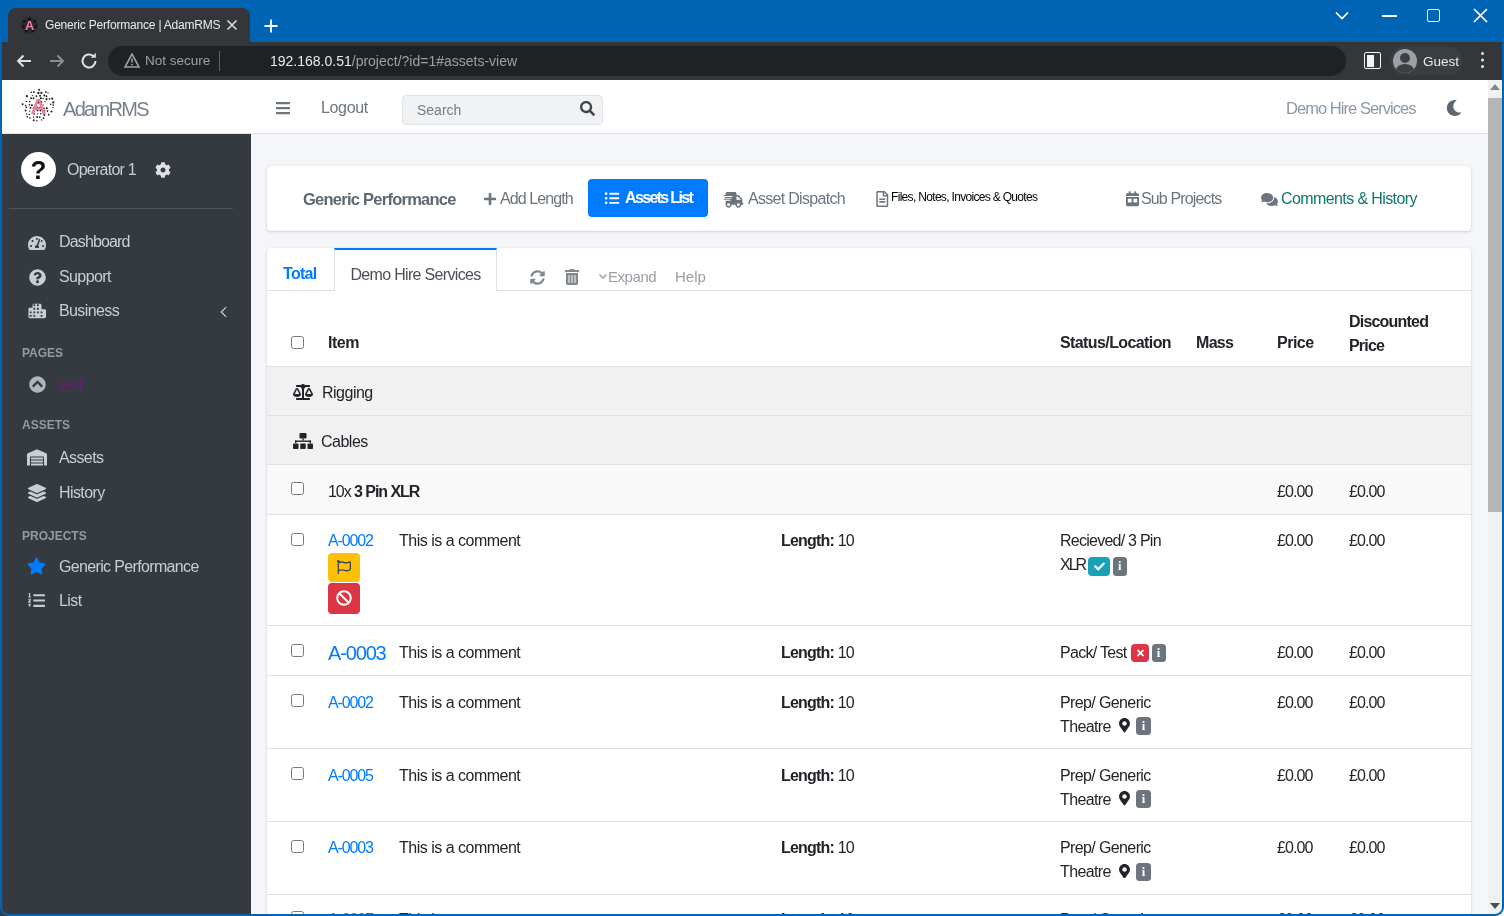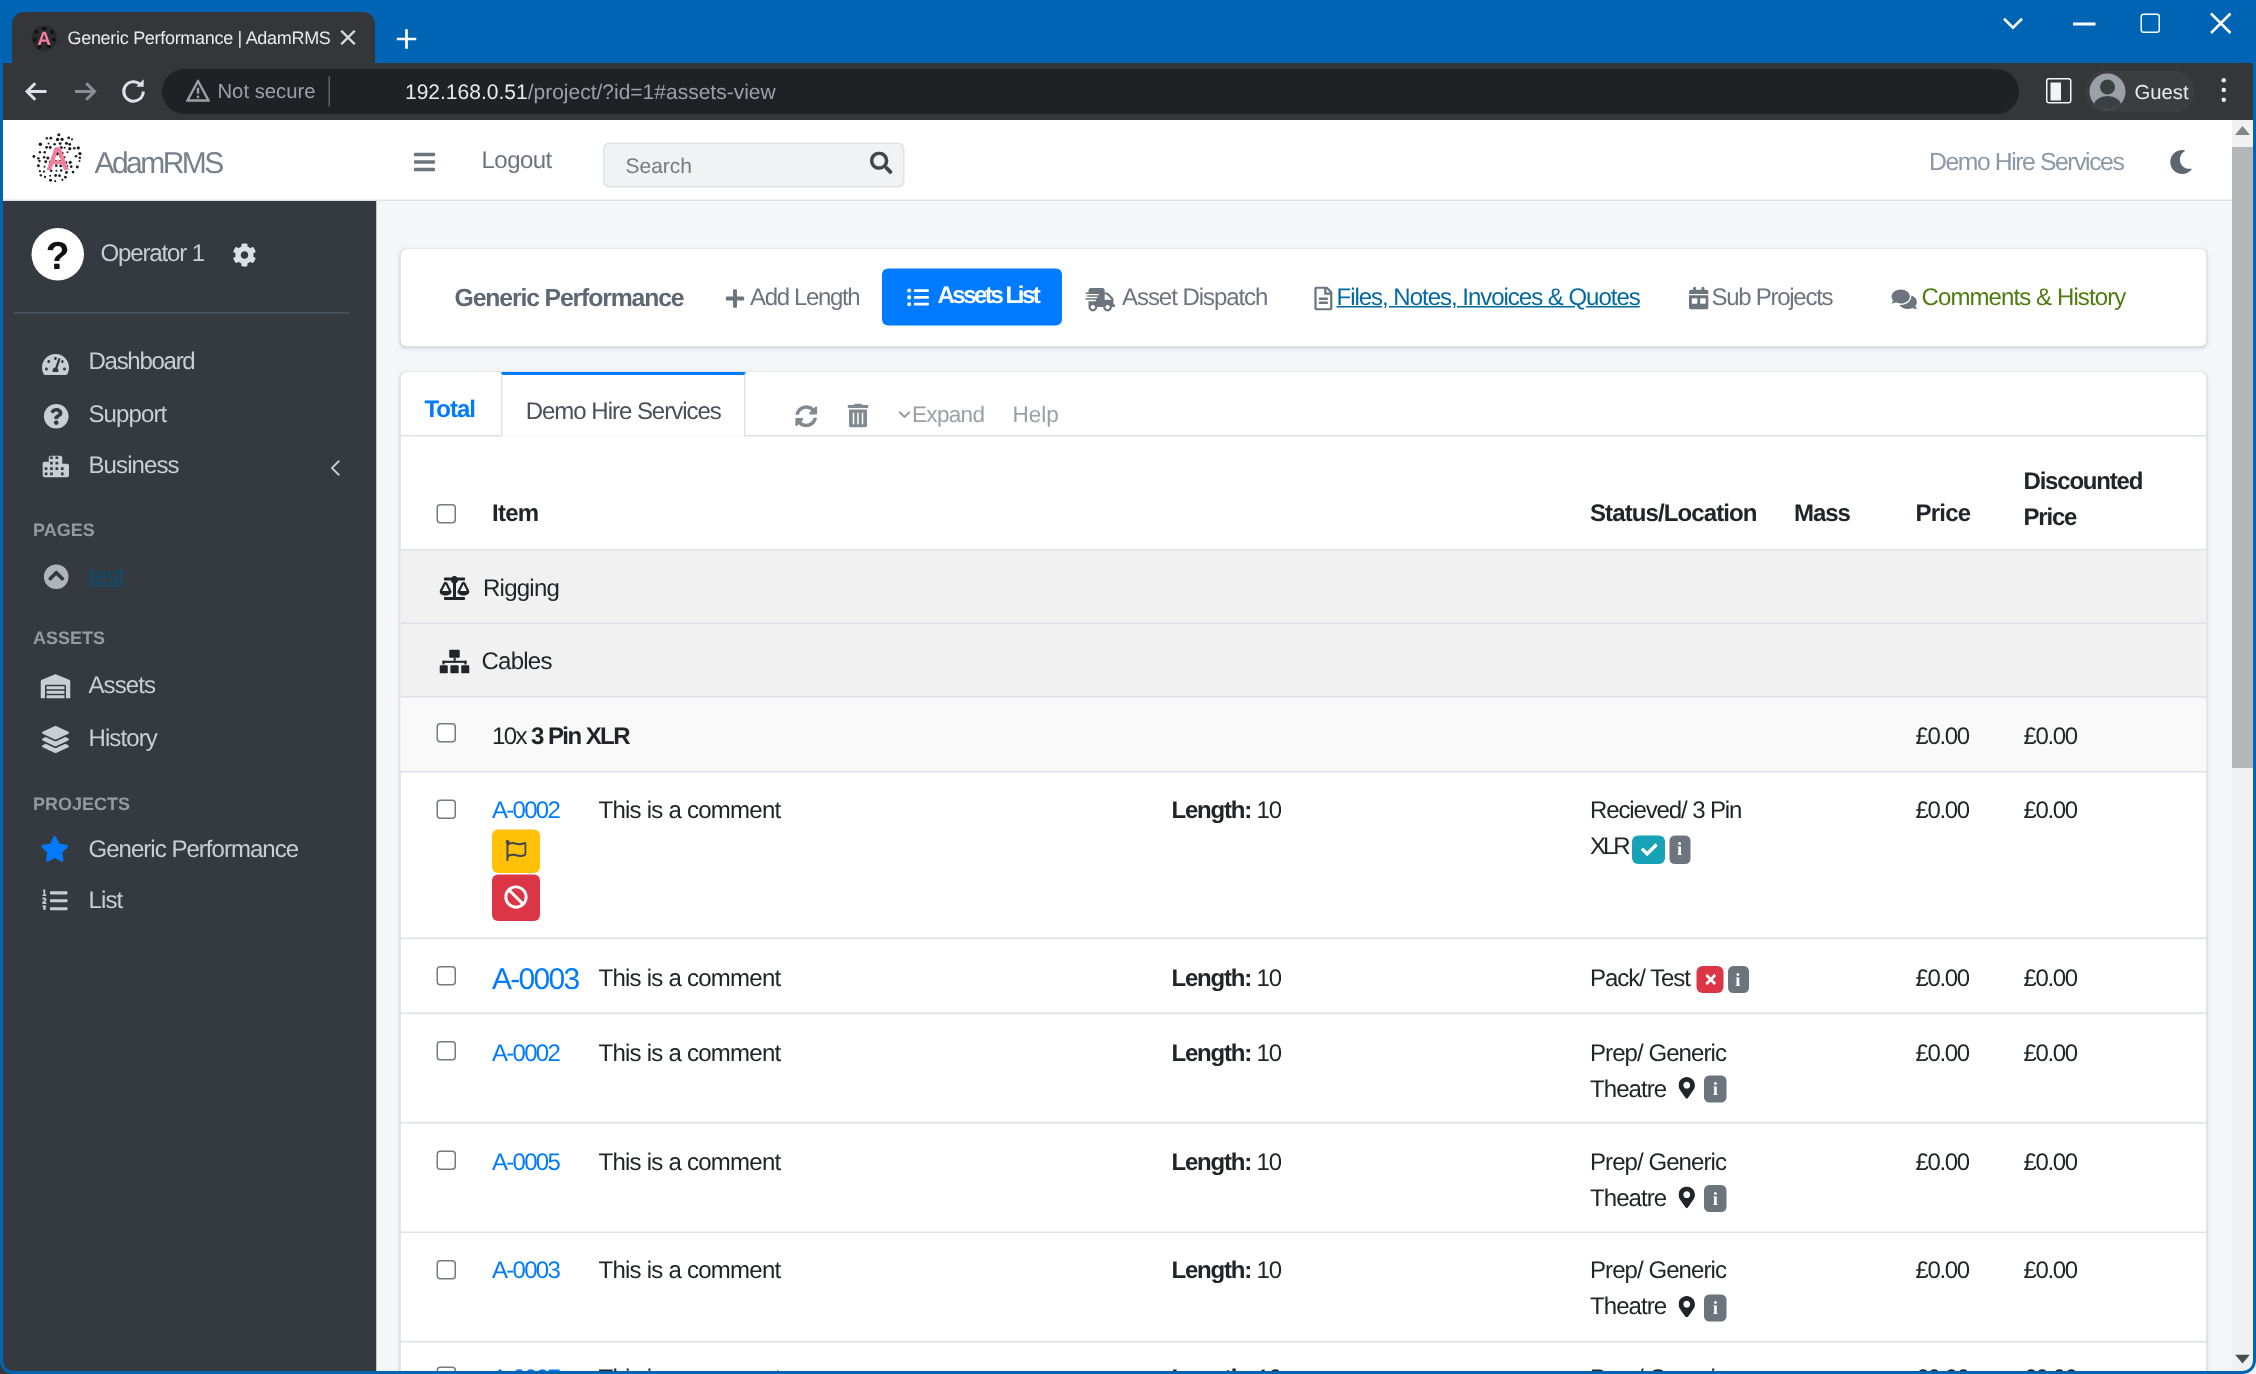--- a/index.html
+++ b/index.html
@@ -196,21 +196,21 @@
     <path fill="#c9ced4" d="M480 192V48c0-26.5-21.5-48-48-48H208c-26.5 0-48 21.5-48 48v96h-96c-26.5 0-48 21.5-48 48v272c0 26.5 21.5 48 48 48h528c26.5 0 48-21.5 48-48V240c0-26.5-21.5-48-48-48h-112zM128 464H64v-64h64v64zm0-128H64v-64h64v64zm128 128h-64v-64h64v64zm0-128h-64v-64h64v64zm0-128h-64v-64h64v64zm0-128h-64V16h64v64zm128 256h-64v-64h64v64zm0-128h-64v-64h64v64zm0-128h-64V16h64v64zm128 384h-64v-64h64v64zm0-128h-64v-64h64v64z"></path>
   </svg>
 <div class="abs" style="left:59px;top:302px;font-size:16px;color:#c9ced4;letter-spacing:-0.6px;">Business</div>
 <svg class="abs" style="left:219px;top:306px;" width="9" height="12" viewBox="0 0 256 512">
     <path fill="#c9ced4" d="M231.293 473.899l19.799-19.799c4.686-4.686 4.686-12.284 0-16.971L70.393 256 251.092 74.87c4.686-4.686 4.686-12.284 0-16.971L231.293 38.1c-4.686-4.686-12.284-4.686-16.971 0L4.908 247.515c-4.686 4.686-4.686 12.284 0 16.971L214.322 473.9c4.687 4.686 12.285 4.686 16.971-.001z"></path>
   </svg>
 <div class="abs" style="left:22px;top:346px;font-size:12px;font-weight:bold;color:#949aa1;letter-spacing:0;">PAGES</div>
 <svg class="abs" style="left:29px;top:376px;" width="17" height="17" viewBox="0 0 512 512">
     <path fill="#aeb5bc" d="M8 256C8 119 119 8 256 8s248 111 248 248-111 248-248 248S8 393 8 256zm231-113.9L103.5 277.6c-9.4 9.4-9.4 24.6 0 33.9l17 17c9.4 9.4 24.6 9.4 33.9 0L256 227l101.6 101.6c9.4 9.4 24.6 9.4 33.9 0l17-17c9.4-9.4 9.4-24.6 0-33.9L272.9 142.1c-9.4-9.4-24.6-9.4-33.9 0z"></path>
   </svg>
-<div class="abs" style="left:59px;top:376px;font-size:16px;color:#0c4a6e;letter-spacing:-0.6px;text-decoration:underline;">test</div>
+<div class="abs" style="left:59px;top:376px;font-size:16px;color:#701a75;letter-spacing:-0.6px;text-decoration:underline;">test</div>
 <div class="abs" style="left:22px;top:418px;font-size:12px;font-weight:bold;color:#949aa1;letter-spacing:0;">ASSETS</div>
 <svg class="abs" style="left:27px;top:449px;" width="20" height="17" viewBox="0 0 640 512">
     <path fill="#c9ced4" d="M504 352H136.4c-4.4 0-8 3.6-8 8l-.1 48c0 4.4 3.6 8 8 8H504c4.4 0 8-3.6 8-8v-48c0-4.4-3.6-8-8-8zm0 96H136.1c-4.4 0-8 3.6-8 8l-.1 48c0 4.4 3.6 8 8 8h368c4.4 0 8-3.6 8-8v-48c0-4.4-3.6-8-8-8zm0-192H136.6c-4.4 0-8 3.6-8 8l-.1 48c0 4.4 3.6 8 8 8H504c4.4 0 8-3.6 8-8v-48c0-4.4-3.6-8-8-8zm106.5-139L338.4 3.7a48.15 48.15 0 0 0-36.9 0L29.5 117C11.7 124.5 0 141.9 0 161.3V504c0 4.4 3.6 8 8 8h80c4.4 0 8-3.6 8-8V256c0-17.6 14.6-32 32.6-32h382.8c18 0 32.6 14.4 32.6 32v248c0 4.4 3.6 8 8 8h80c4.4 0 8-3.6 8-8V161.3c0-19.4-11.7-36.8-29.5-44.3z"></path>
   </svg>
 <div class="abs" style="left:59px;top:449px;font-size:16px;color:#c9ced4;letter-spacing:-0.6px;">Assets</div>
 <svg class="abs" style="left:27px;top:484px;" width="20" height="18" viewBox="0 0 512 512">
     <path fill="#c9ced4" d="M12.41 148.02l232.94 105.67c6.8 3.09 14.49 3.09 21.29 0l232.94-105.67c16.55-7.51 16.55-32.52 0-40.03L266.65 2.31a25.607 25.607 0 0 0-21.29 0L12.41 107.98c-16.55 7.51-16.55 32.53 0 40.04zm487.18 88.28l-58.09-26.33-161.64 73.27c-7.56 3.43-15.59 5.17-23.86 5.17s-16.29-1.74-23.86-5.17L70.51 209.97l-58.1 26.33c-16.55 7.5-16.55 32.5 0 40l232.94 105.59c6.8 3.08 14.49 3.08 21.29 0L499.59 276.3c16.55-7.5 16.55-32.5 0-40zm0 127.8l-57.87-26.23-161.86 73.37c-7.56 3.43-15.59 5.17-23.86 5.17s-16.29-1.74-23.86-5.17L70.29 337.87 12.41 364.1c-16.55 7.5-16.55 32.5 0 40l232.94 105.59c6.8 3.08 14.49 3.08 21.29 0L499.59 404.1c16.55-7.5 16.55-32.5 0-40z"></path>
   </svg>
 <div class="abs" style="left:59px;top:484px;font-size:16px;color:#c9ced4;letter-spacing:-0.6px;">History</div>
 <div class="abs" style="left:22px;top:529px;font-size:12px;font-weight:bold;color:#949aa1;letter-spacing:0;">PROJECTS</div>
@@ -235,29 +235,29 @@
     <path fill="#fff" d="M48 48a48 48 0 1 0 48 48 48 48 0 0 0-48-48zm0 160a48 48 0 1 0 48 48 48 48 0 0 0-48-48zm0 160a48 48 0 1 0 48 48 48 48 0 0 0-48-48zm448 16H176a16 16 0 0 0-16 16v32a16 16 0 0 0 16 16h320a16 16 0 0 0 16-16v-32a16 16 0 0 0-16-16zm0-320H176a16 16 0 0 0-16 16v32a16 16 0 0 0 16 16h320a16 16 0 0 0 16-16V80a16 16 0 0 0-16-16zm0 160H176a16 16 0 0 0-16 16v32a16 16 0 0 0 16 16h320a16 16 0 0 0 16-16v-32a16 16 0 0 0-16-16z"></path>
   </svg>
 <div class="abs" style="left:625px;top:189px;font-size:16px;font-weight:bold;color:#fff;letter-spacing:-1.65px;">Assets List</div>
 <svg class="abs" style="left:723px;top:192px;" width="21" height="15.7" viewBox="0 0 640 512">
     <path fill="#6c757d" d="M624 352h-16V243.9c0-12.7-5.1-24.9-14.1-33.9L494 110.1c-9-9-21.2-14.1-33.9-14.1H416V48c0-26.5-21.5-48-48-48H112C85.5 0 64 21.5 64 48v48H8c-4.4 0-8 3.6-8 8v16c0 4.4 3.6 8 8 8h272c4.4 0 8 3.6 8 8v16c0 4.4-3.6 8-8 8H40c-4.4 0-8 3.6-8 8v16c0 4.4 3.6 8 8 8h208c4.4 0 8 3.6 8 8v16c0 4.4-3.6 8-8 8H8c-4.4 0-8 3.6-8 8v16c0 4.4 3.6 8 8 8h208c4.4 0 8 3.6 8 8v16c0 4.4-3.6 8-8 8H64v128c0 53 43 96 96 96s96-43 96-96h128c0 53 43 96 96 96s96-43 96-96h48c8.8 0 16-7.2 16-16v-32c0-8.8-7.2-16-16-16zM160 464c-26.5 0-48-21.5-48-48s21.5-48 48-48 48 21.5 48 48-21.5 48-48 48zm320 0c-26.5 0-48-21.5-48-48s21.5-48 48-48 48 21.5 48 48-21.5 48-48 48zm80-208H416V144h44.1l99.9 99.9V256z"></path>
   </svg>
 <div class="abs" style="left:748px;top:190px;font-size:16px;color:#6c757d;letter-spacing:-0.7px;">Asset Dispatch</div>
 <svg class="abs" style="left:876px;top:191px;" width="12.5" height="16" viewBox="0 0 384 512">
     <path fill="#6c757d" d="M288 248v28c0 6.6-5.4 12-12 12H108c-6.6 0-12-5.4-12-12v-28c0-6.6 5.4-12 12-12h168c6.6 0 12 5.4 12 12zm-12 72H108c-6.6 0-12 5.4-12 12v28c0 6.6 5.4 12 12 12h168c6.6 0 12-5.4 12-12v-28c0-6.6-5.4-12-12-12zm108-188.1V464c0 26.5-21.5 48-48 48H48c-26.5 0-48-21.5-48-48V48C0 21.5 21.5 0 48 0h204.1C264.8 0 277 5.1 286 14.1L369.9 98c9 8.9 14.1 21.2 14.1 33.9zm-128-80V128h76.1L256 51.9zM336 464V176H232c-13.3 0-24-10.7-24-24V48H48v416h288z"></path>
   </svg>
-<div class="abs" style="left:891px;top:190px;font-size:16px;color:#0369a1;letter-spacing:-0.68px;text-decoration:underline;">Files, Notes, Invoices &amp; Quotes</div>
+<div class="abs" style="left:891px;top:190px;font-size:12px;color:#000000;letter-spacing:-0.68px;">Files, Notes, Invoices &amp; Quotes</div>
 <svg class="abs" style="left:1126px;top:191px;" width="13" height="15.5" viewBox="0 0 448 512">
     <path fill="#6c757d" d="M0 464c0 26.5 21.5 48 48 48h352c26.5 0 48-21.5 48-48V192H0v272zm64-192c0-8.8 7.2-16 16-16h96c8.8 0 16 7.2 16 16v96c0 8.8-7.2 16-16 16H80c-8.8 0-16-7.2-16-16v-96zm192 0c0-8.8 7.2-16 16-16h96c8.8 0 16 7.2 16 16v96c0 8.8-7.2 16-16 16h-96c-8.8 0-16-7.2-16-16v-96zM400 64h-48V16c0-8.8-7.2-16-16-16h-32c-8.8 0-16 7.2-16 16v48H160V16c0-8.8-7.2-16-16-16h-32c-8.8 0-16 7.2-16 16v48H48C21.5 64 0 85.5 0 112v48h448v-48c0-26.5-21.5-48-48-48z"></path>
   </svg>
 <div class="abs" style="left:1141px;top:190px;font-size:16px;color:#6c757d;letter-spacing:-0.85px;">Sub Projects</div>
 <svg class="abs" style="left:1260px;top:192px;" width="19" height="15" viewBox="0 0 576 512">
     <path fill="#6c757d" d="M416 192c0-88.4-93.1-160-208-160S0 103.6 0 192c0 34.3 14.1 65.9 38 92-13.4 30.2-35.5 54.2-35.8 54.5-2.2 2.3-2.8 5.7-1.5 8.7S4.8 352 8 352c36.6 0 66.9-12.3 88.7-25 32.2 15.7 70.3 25 111.3 25 114.9 0 208-71.6 208-160zm122 220c23.9-26 38-57.7 38-92 0-66.9-53.5-124.2-129.3-148.1.9 6.6 1.3 13.3 1.3 20.1 0 105.9-107.7 192-240 192-10.8 0-21.3-.8-31.7-1.9C207.8 439.6 281.8 480 368 480c41 0 79.1-9.2 111.3-25 21.8 12.7 52.1 25 88.7 25 3.2 0 6.1-1.9 7.3-4.8 1.3-2.9.7-6.3-1.5-8.7-.3-.3-22.4-24.2-35.8-54.5z"></path>
   </svg>
-<div class="abs" style="left:1281px;top:190px;font-size:16px;color:#4d7c0f;letter-spacing:-0.6px;">Comments &amp; History</div>
+<div class="abs" style="left:1281px;top:190px;font-size:16px;color:#0f766e;letter-spacing:-0.6px;">Comments &amp; History</div>
 <div class="abs" id="card2" style="left:267px;top:248px;width:1204px;height:668px;background:#fff;border-radius:4px 4px 0 0;box-shadow:0 0 1px rgba(0,0,0,.12),0 1px 3px rgba(0,0,0,.15);"></div>
 
 <div class="abs" style="left:267px;top:290px;width:1204px;height:1px;background:#dee2e6;"></div>
 <div class="abs" style="left:334px;top:248px;width:163px;height:43px;background:#fff;border:1px solid #dee2e6;border-bottom:none;border-top:2.5px solid #007bff;"></div>
 <div class="abs" style="left:283px;top:264.5px;font-size:16px;font-weight:bold;color:#007bff;letter-spacing:-0.7px;">Total</div>
 <div class="abs" style="left:334px;top:265.5px;width:163px;text-align:center;font-size:16px;color:#495057;letter-spacing:-0.68px;">Demo Hire Services</div>
 <svg class="abs" style="left:529px;top:270px;" width="17" height="15" viewBox="0 0 512 512">
     <path fill="#82898f" d="M370.72 133.28C339.458 104.008 298.888 87.962 255.848 88c-77.458.068-144.328 53.178-162.791 126.85-1.344 5.363-6.122 9.15-11.651 9.15H24.103c-7.498 0-13.194-6.807-11.807-14.176C33.933 94.924 134.813 8 256 8c66.448 0 126.791 26.136 171.315 68.685L463.03 40.97C478.149 25.851 504 36.559 504 57.941V192c0 13.255-10.745 24-24 24H345.941c-21.382 0-32.09-25.851-16.971-40.971l41.75-41.749zM32 296h134.059c21.382 0 32.09 25.851 16.971 40.971l-41.75 41.75c31.262 29.273 71.835 45.319 114.876 45.28 77.418-.07 144.315-53.144 162.787-126.849 1.344-5.363 6.122-9.15 11.651-9.15h57.304c7.498 0 13.194 6.807 11.807 14.176C478.067 417.076 377.187 504 256 504c-66.448 0-126.791-26.136-171.315-68.685L48.97 471.03C33.851 486.149 8 475.441 8 454.059V320c0-13.255 10.745-24 24-24z"></path>
   </svg>
 <svg class="abs" style="left:565px;top:269px;" width="14" height="16" viewBox="0 0 448 512">

